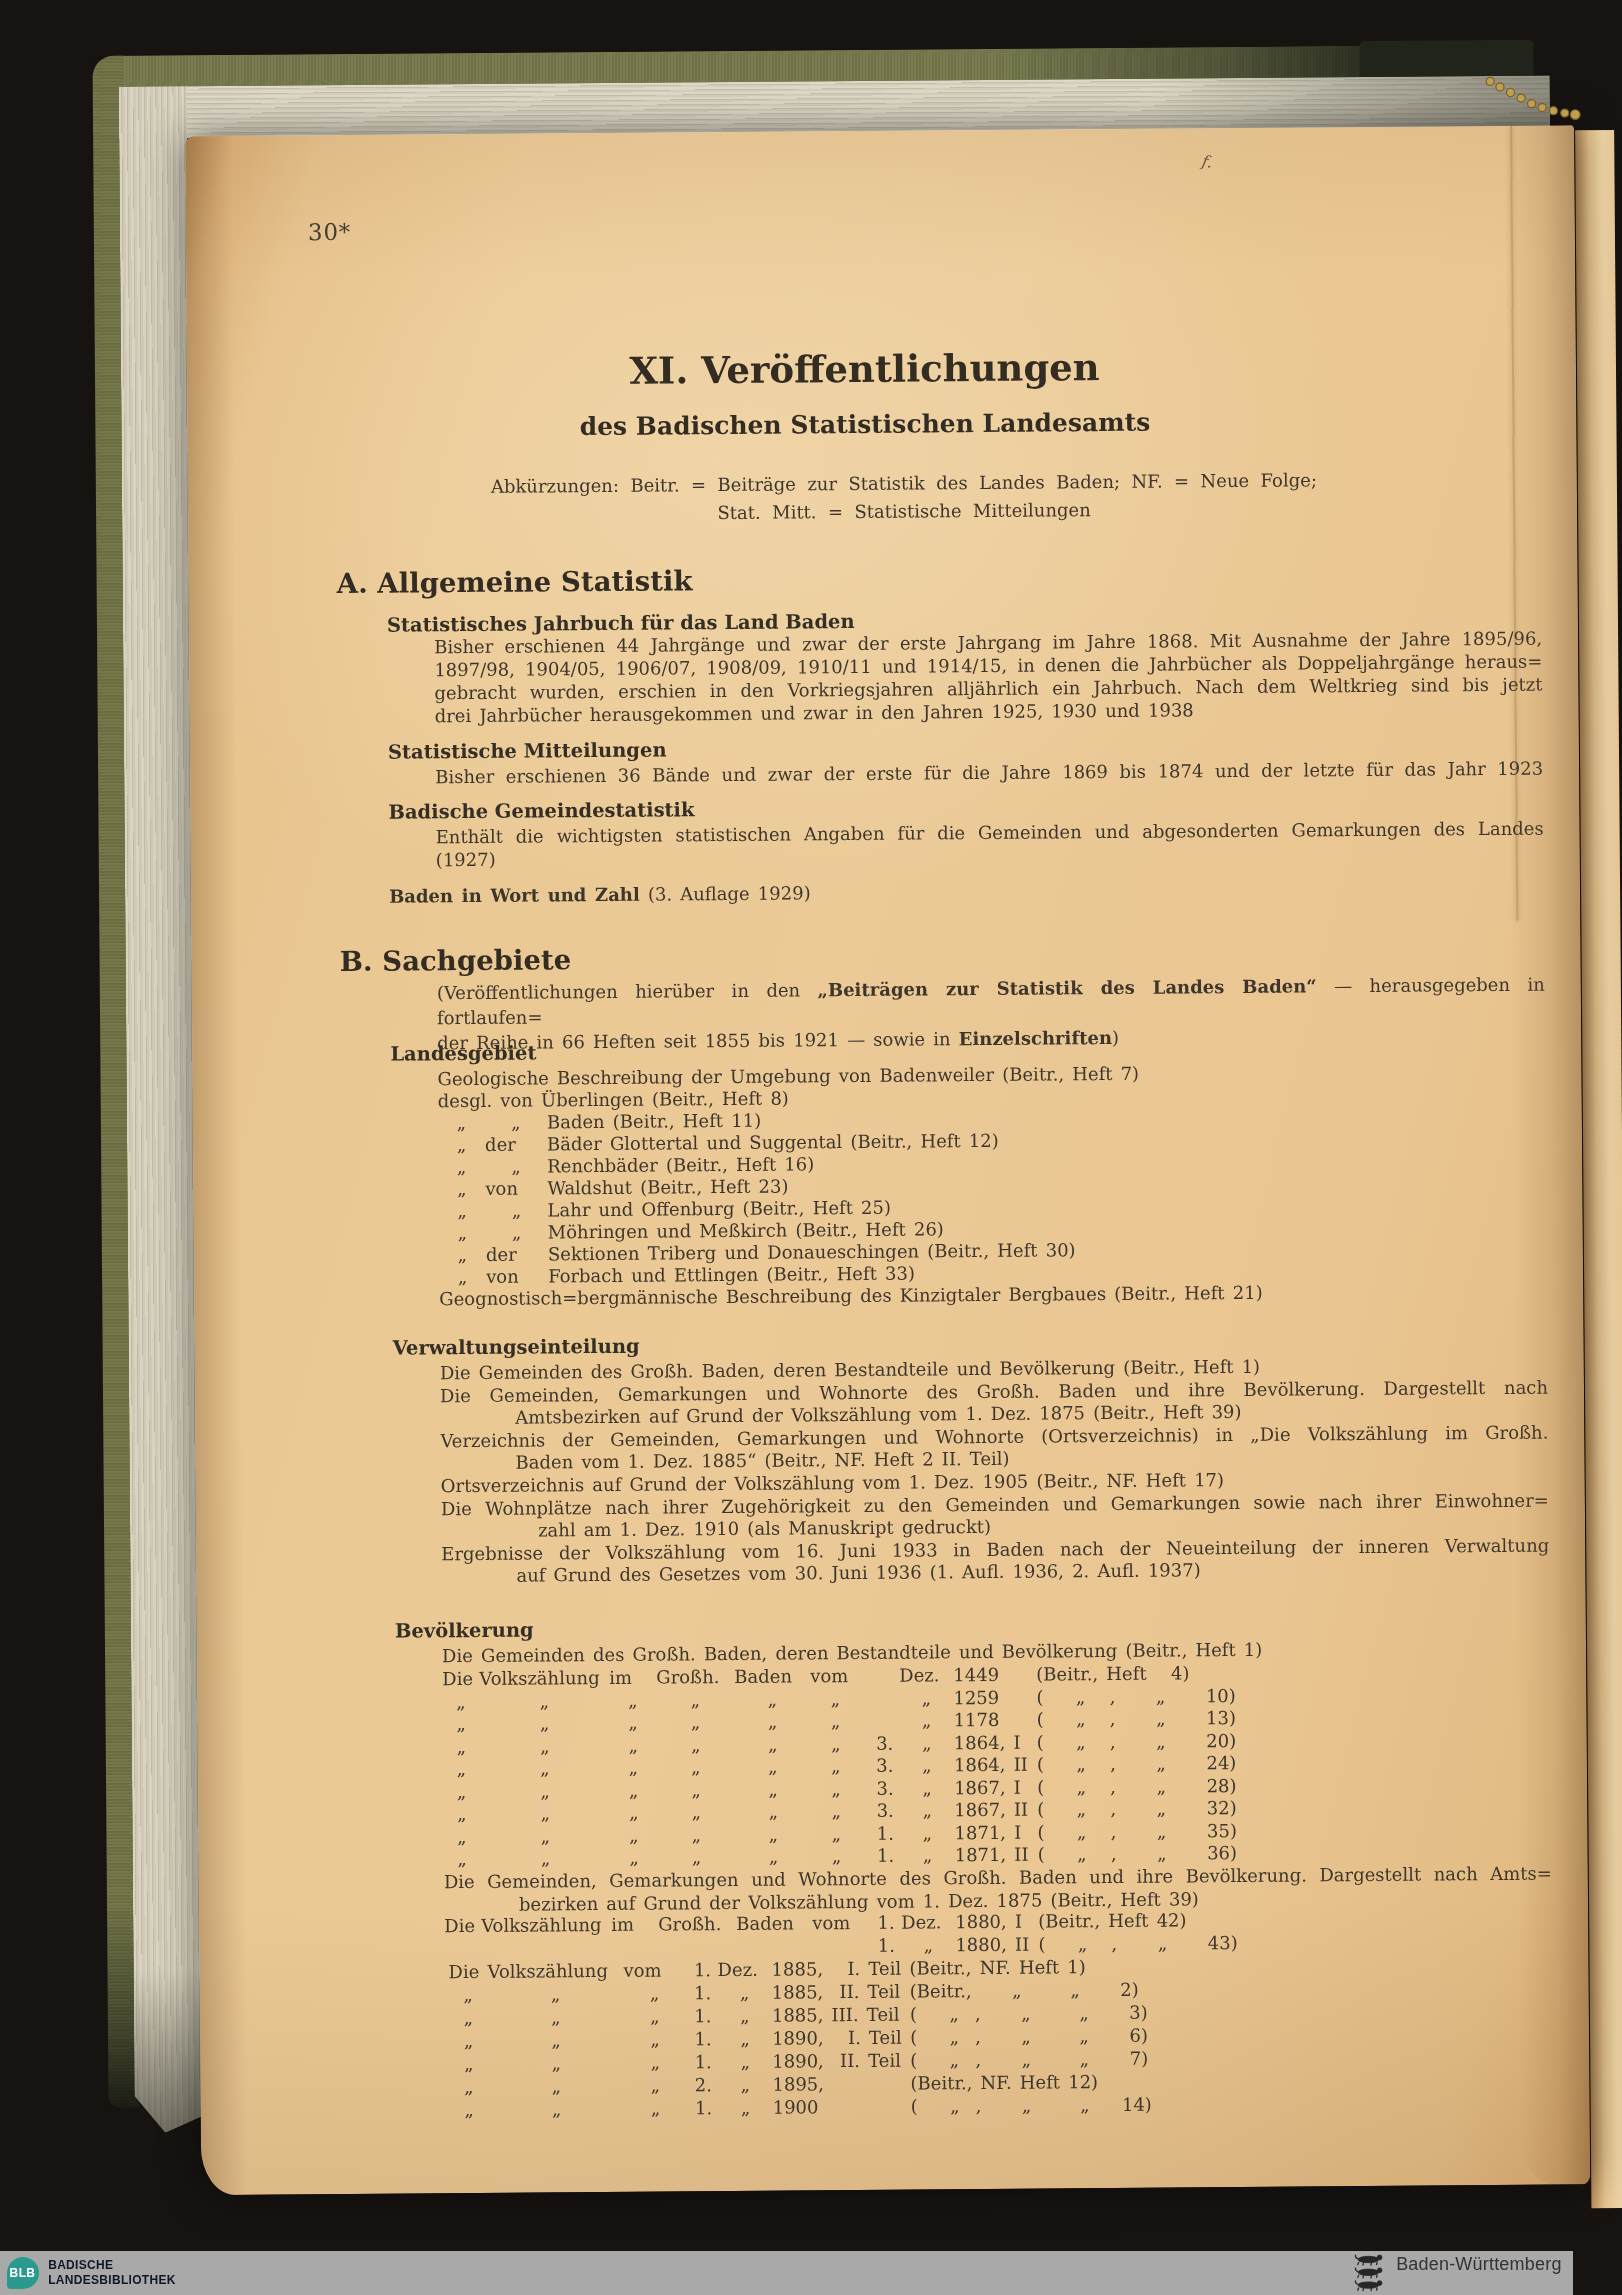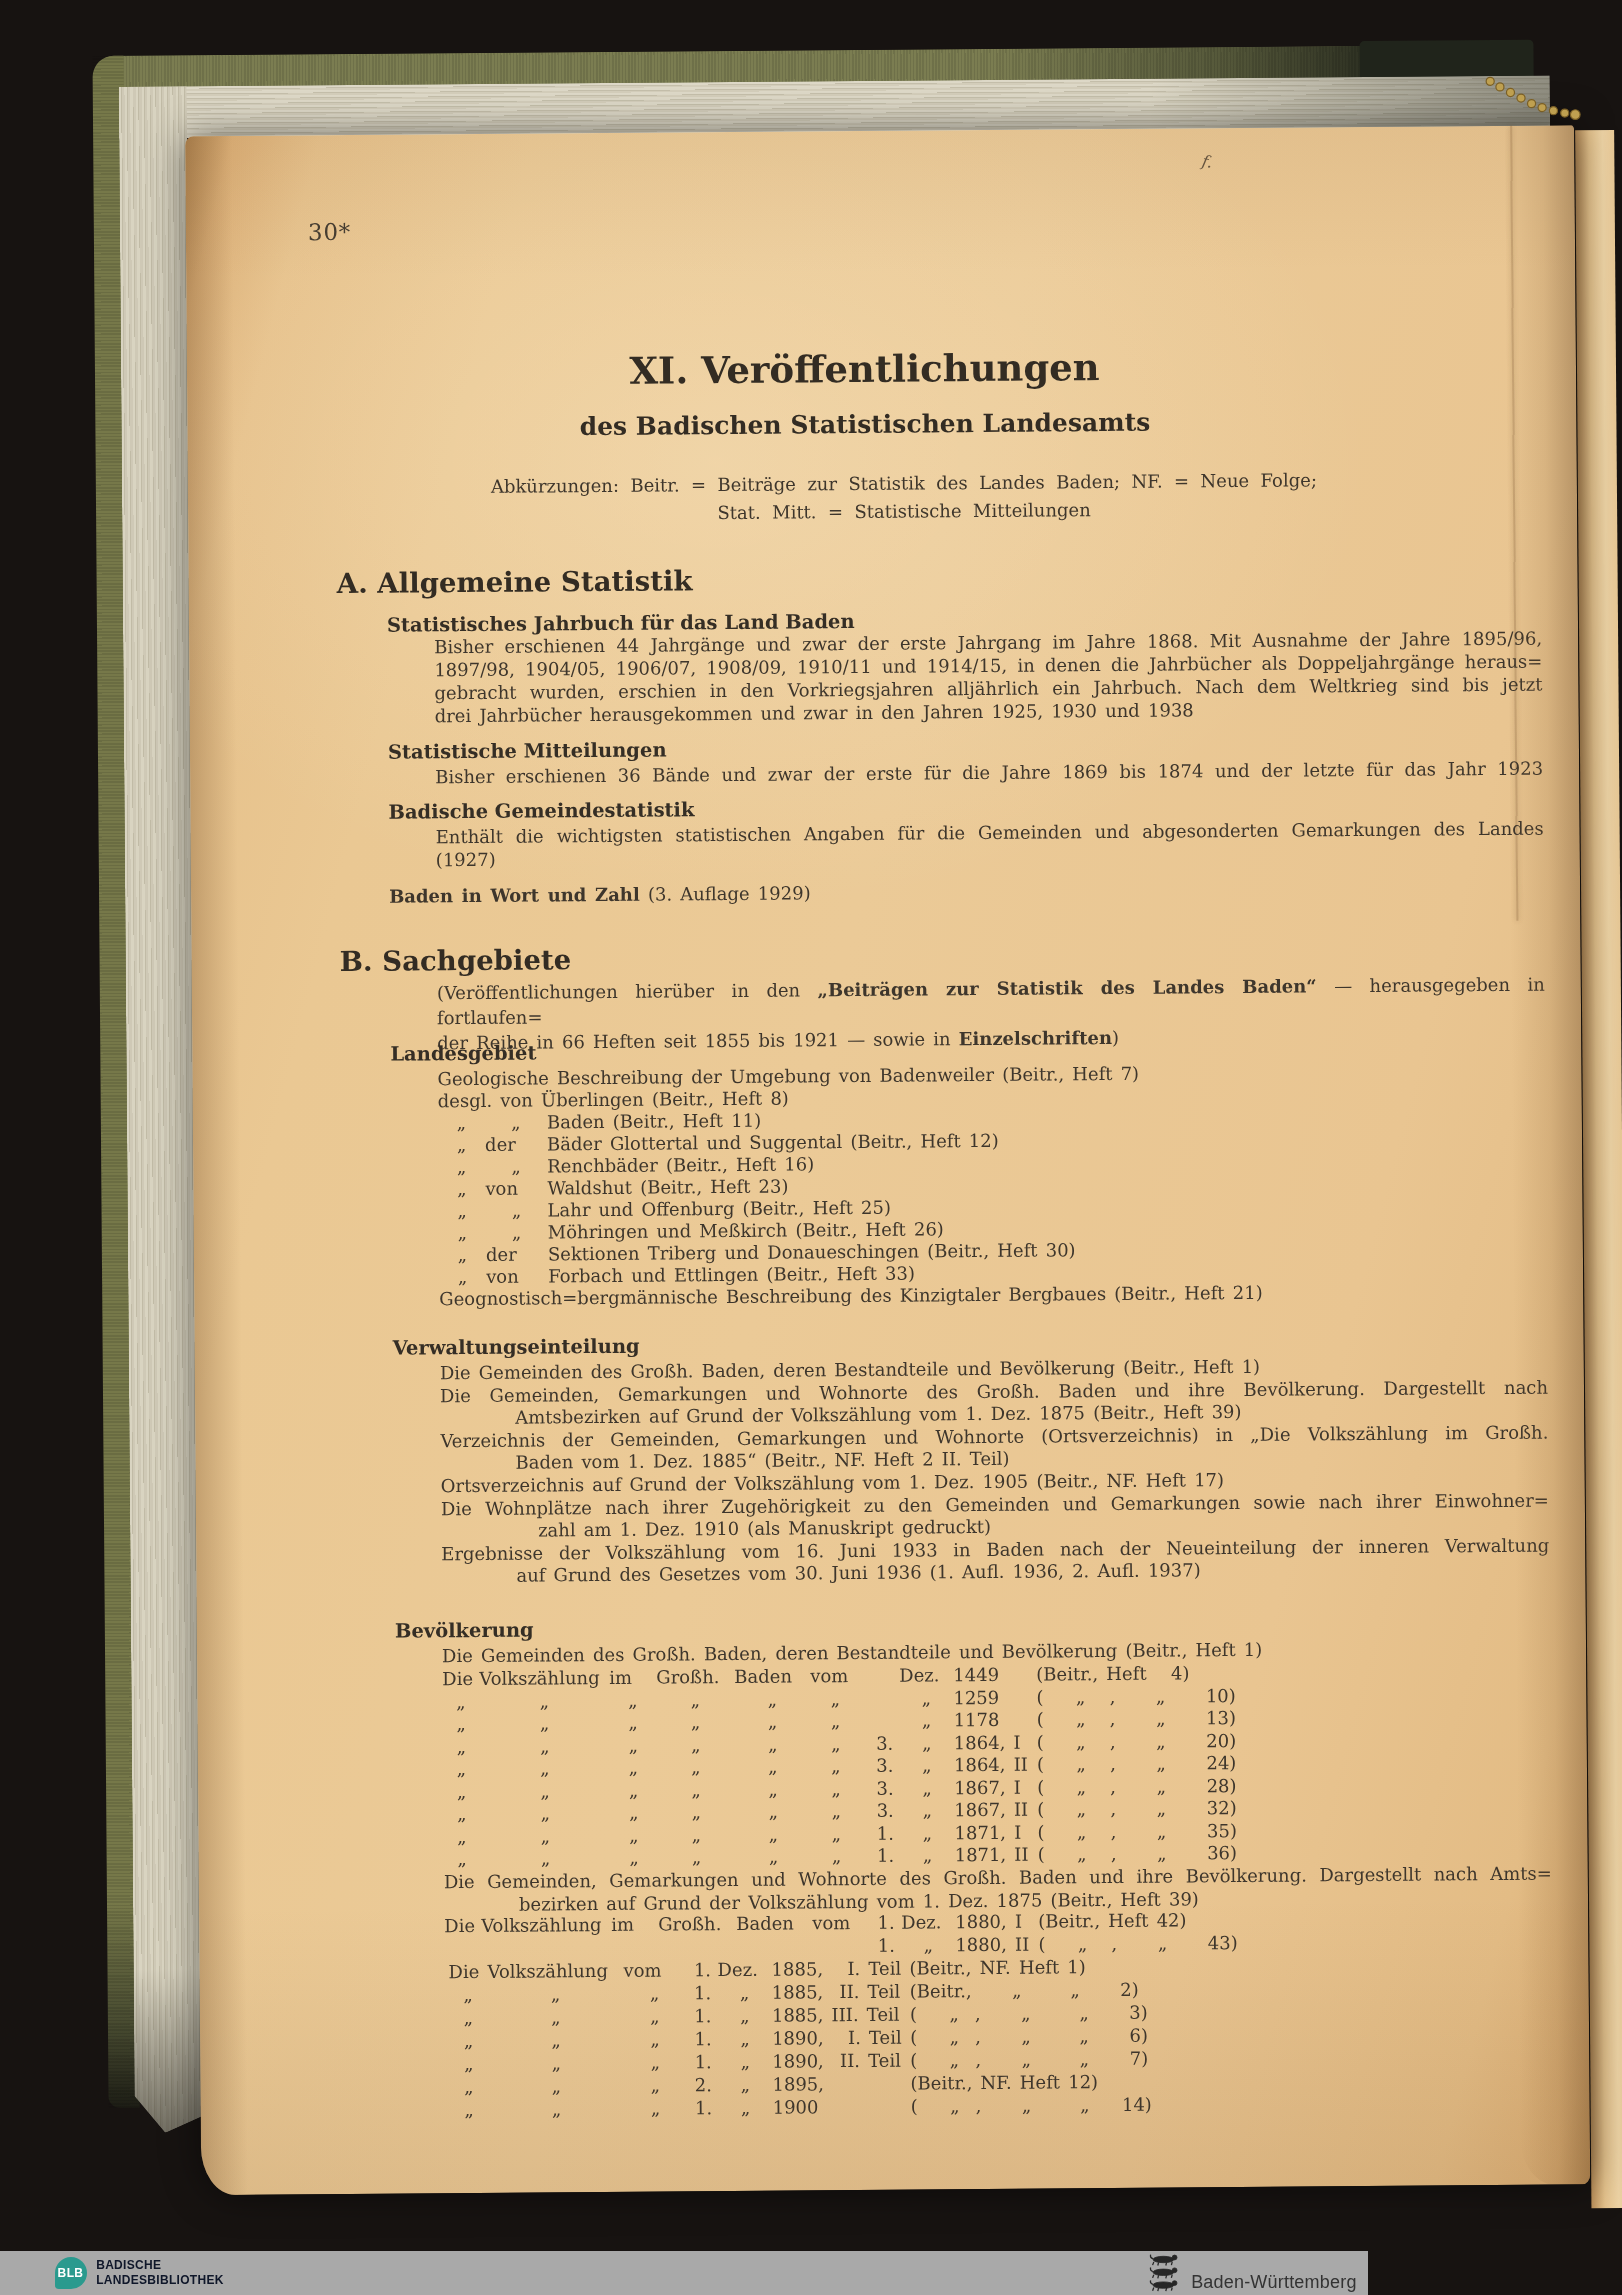--- a/index.html
+++ b/index.html
@@ -63,27 +63,27 @@
   .vline{line-height:22.6px;white-space:nowrap;}
   .vline.jl{white-space:normal;}
   .ind1{margin-left:75px;}
   .ind2{margin-left:97px;}
   .trow{display:grid;}
   .t1row{grid-template-columns:37px 130px 47px 78px 76px 50px 39px 54px 83px 1fr;line-height:22.5px;height:22.5px;}
   .t3row{grid-template-columns:39px 136px 62px 32px 54px 138px 1fr;line-height:23px;height:23px;}
   .cell{white-space:pre;}
   .day{text-align:right;padding-right:6.5px;}
   
-  .footer{position:absolute;left:0;bottom:0;width:1368px;height:44px;background:#a9a9a9;z-index:20;
-    font-family:"Liberation Sans", sans-serif;display:flex;align-items:center;justify-content:space-between;padding-left:48px;}
+  .footer{position:absolute;left:0;bottom:0;width:1573px;height:44px;background:#a9a9a9;z-index:20;
+    font-family:"Liberation Sans", sans-serif;display:flex;align-items:center;justify-content:space-between;}
   .blb{display:flex;align-items:center;margin-left:6.5px;}
   .blb-badge{width:32px;height:32px;background:#2a9a8e;border-radius:50% 50% 50% 12%;display:flex;align-items:center;justify-content:center;}
   .blb-badge span{color:#fff;font-weight:bold;font-size:12px;letter-spacing:0.4px;}
   .blb-name{margin-left:9.7px;color:#0f172a;font-weight:bold;font-size:12px;line-height:14.6px;letter-spacing:0.3px;}
-  .bw{display:flex;align-items:flex-end;margin-right:11.4px;}
+  .bw{display:flex;align-items:flex-start;margin-right:11.4px;}
   .bw-label{color:#333;font-size:18px;margin-left:9.7px;letter-spacing:0.2px;}
 </style>
 </head>
 <body>
 
 <div class="stage">
   <div class="book">
     <div class="cloth-top"></div>
     <div class="cloth-left"></div>
     <div class="cover-dark-tr"></div>

